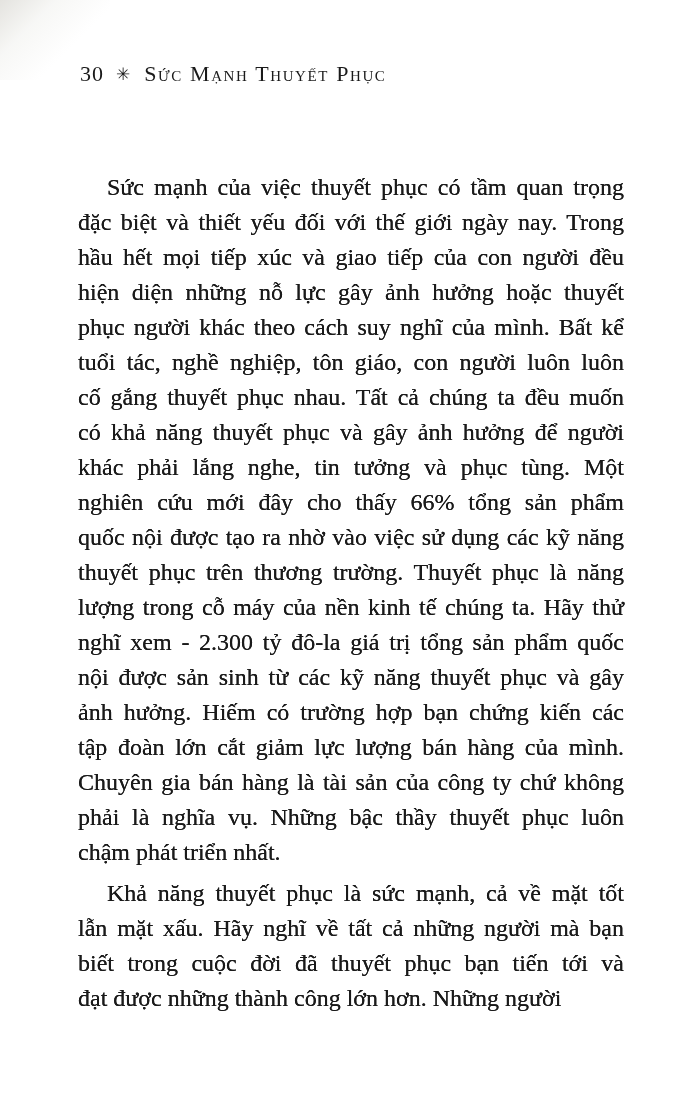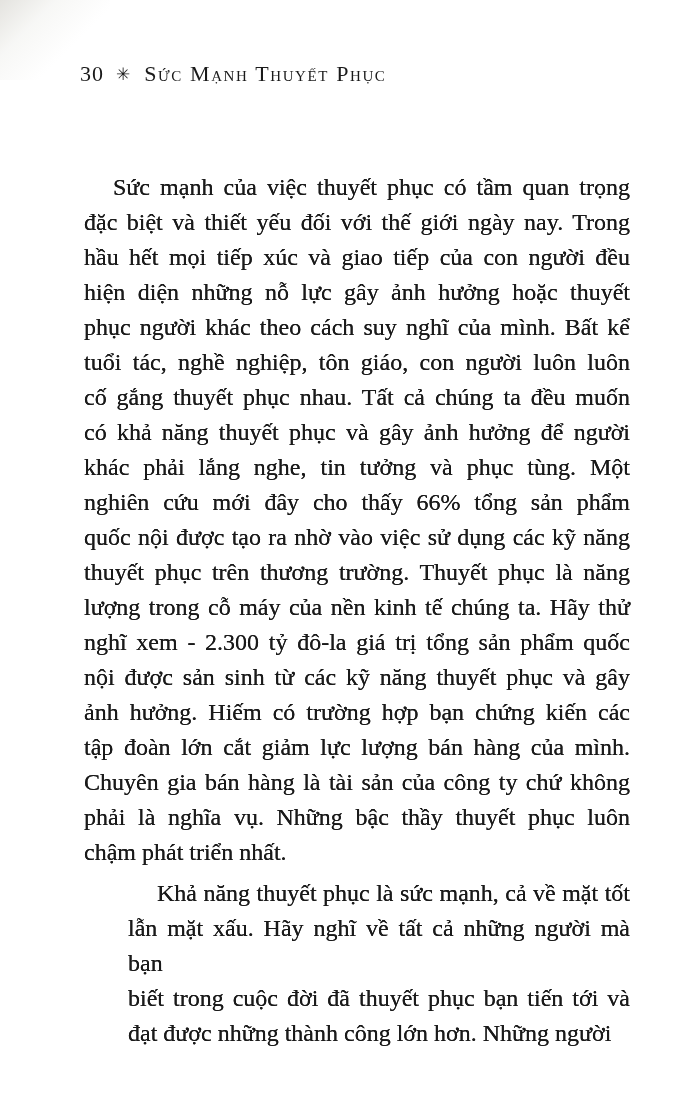--- a/index.html
+++ b/index.html
@@ -50,25 +50,25 @@
   }
   .section-heading{
     position:absolute;left:108px;top:123px;
     margin:0;
     font-size:25px;line-height:36px;
     font-weight:bold;font-style:italic;
     white-space:nowrap;
     letter-spacing:-0.2px;
   }
   .body-text{
-    position:absolute;left:84px;top:170px;
+    position:absolute;left:78px;top:170px;
     width:546px;
   }
   .paragraph{margin:0;}
-  .paragraph + .paragraph{margin-top:6px;margin-left:44px;}
+  .paragraph + .paragraph{margin-top:6px;}
   .text-line{
     font-size:24px;
     line-height:35px;
     text-align:justify;
     text-align-last:justify;
     text-shadow:0 0 .4px currentColor;
     white-space:normal;
   }
   .text-line.first{text-indent:29px;}
   .text-line.last{text-align-last:left;}

